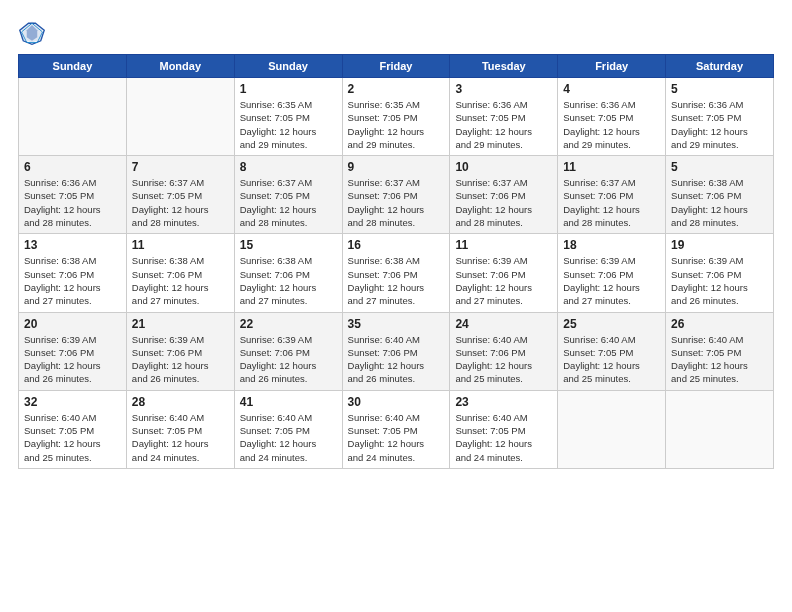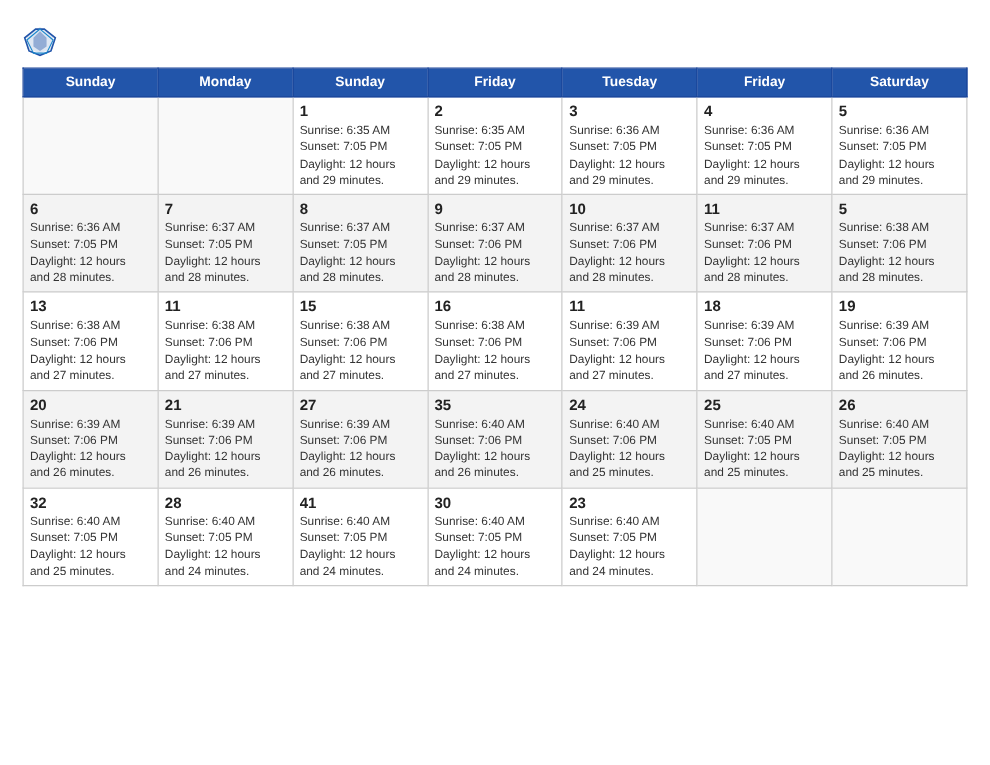--- a/index.html
+++ b/index.html
@@ -288,21 +288,21 @@
 and 26 minutes.</div>
           </td>
           <td>
             <span class="day-number">21</span>
             <div class="day-info" style="white-space: pre-line;">Sunrise: 6:39 AM
 Sunset: 7:06 PM
 Daylight: 12 hours
 and 26 minutes.</div>
           </td>
           <td>
-            <span class="day-number">27</span>
+            <span class="day-number">22</span>
             <div class="day-info" style="white-space: pre-line;">Sunrise: 6:39 AM
 Sunset: 7:06 PM
 Daylight: 12 hours
 and 26 minutes.</div>
           </td>
           <td>
             <span class="day-number">35</span>
             <div class="day-info" style="white-space: pre-line;">Sunrise: 6:40 AM
 Sunset: 7:06 PM
 Daylight: 12 hours

